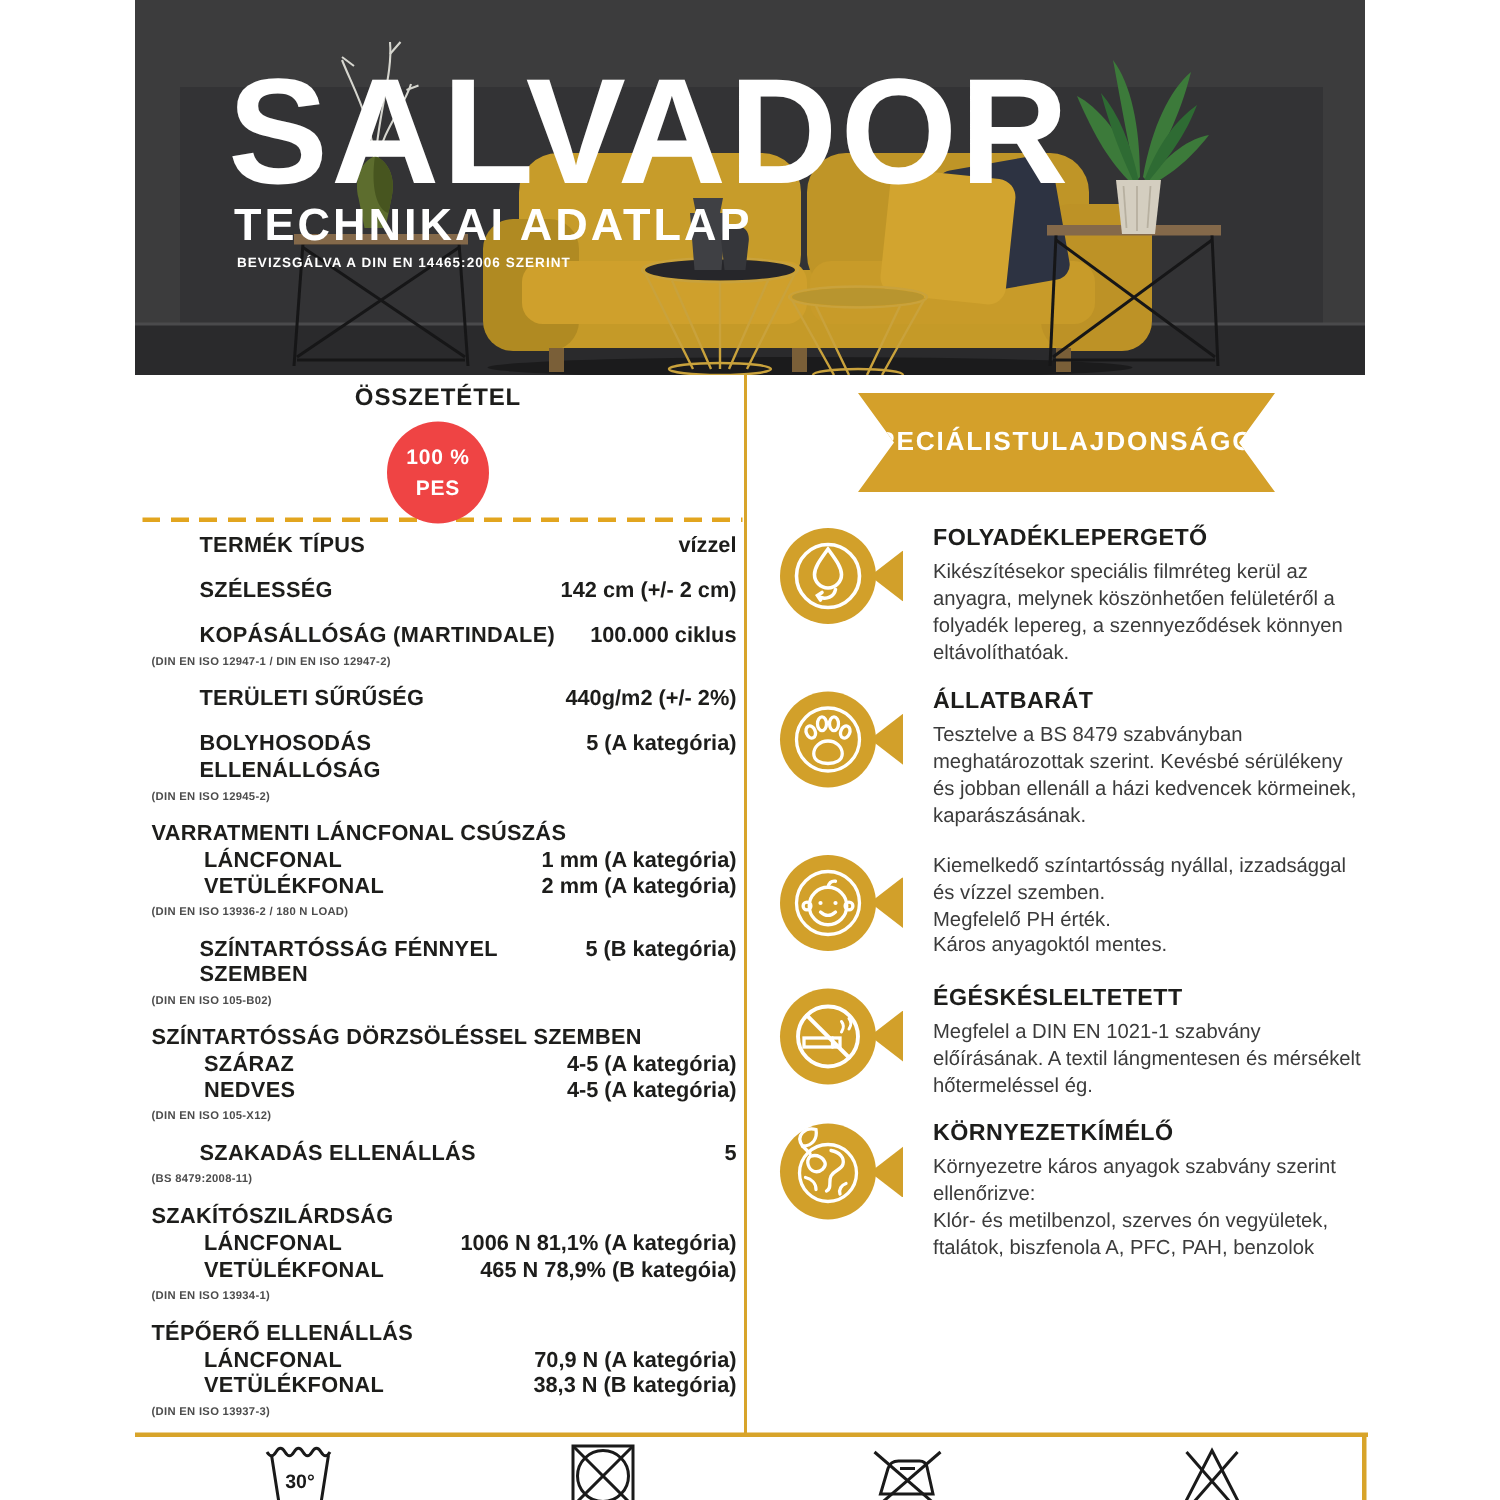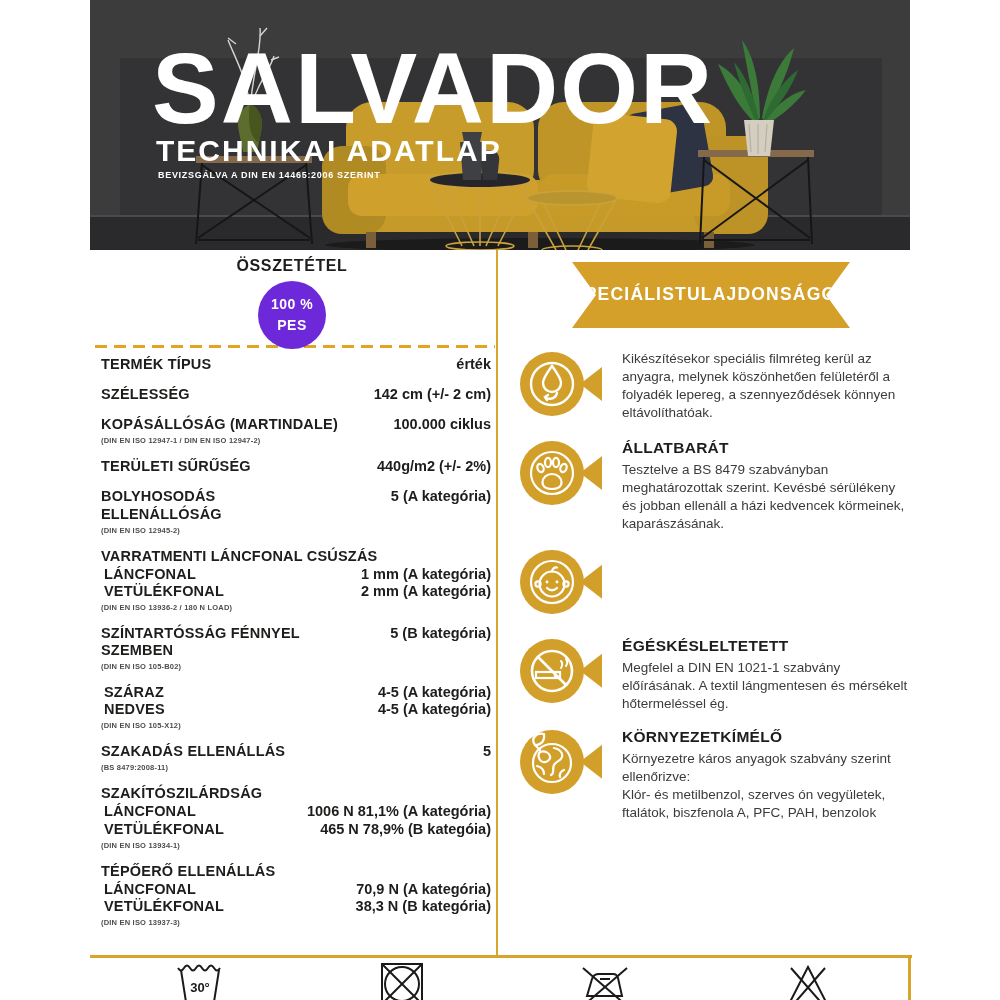--- a/index.html
+++ b/index.html
@@ -19,28 +19,28 @@
   .divider-v{position:absolute;left:496px;top:250px;width:2px;height:707px;background:#D8A42A;}
   .dash-line{position:absolute;left:95px;top:345px;width:400px;height:3px;
              background:repeating-linear-gradient(90deg,#E2A51F 0 12px,transparent 12px 19px);}
   .bottom-rule{position:absolute;left:90px;top:955px;width:822px;height:3px;background:#D8A42A;}
   .right-rule{position:absolute;left:908px;top:958px;width:3px;height:42px;background:#D8A42A;}
 
   
   .comp-heading{position:absolute;left:130px;top:257px;width:324px;text-align:center;
                 font-size:16px;font-weight:800;letter-spacing:.6px;}
   .comp-badge{position:absolute;left:258px;top:281px;width:68px;height:68px;border-radius:50%;
-              background:#6d28d9;color:#fff;font-weight:800;font-size:14px;display:flex;
+              background:#ef4444;color:#fff;font-weight:800;font-size:14px;display:flex;
               flex-direction:column;align-items:center;justify-content:center;line-height:1.5;letter-spacing:.5px;}
 
   
   .specs{position:absolute;left:101px;top:356px;width:390px;}
   .spec{margin-bottom:13px;}
   .spec-row{display:flex;justify-content:space-between;align-items:flex-start;}
-  .spec-label{font-size:14.5px;font-weight:800;letter-spacing:.2px;line-height:1.18;white-space:pre-line;}
+  .spec-label{font-size:14.5px;font-weight:800;letter-spacing:.2px;line-height:1.18;white-space:pre-line;margin-left:32px;}
   .spec-value{font-size:14.5px;font-weight:800;text-align:right;line-height:1.18;white-space:nowrap;}
   .spec-sub{font-size:7.5px;font-weight:600;color:#4c4c4c;letter-spacing:.2px;margin-top:3px;}
   .group-header{font-size:14.5px;font-weight:800;letter-spacing:.2px;margin-bottom:2px;}
   .subrow{display:flex;justify-content:space-between;align-items:flex-start;padding-left:3px;}
 
   
   .ribbon{position:absolute;left:572px;top:262px;width:278px;height:66px;background:#D4A02A;
           clip-path:polygon(0 0,100% 0,calc(100% - 24px) 50%,100% 100%,0 100%,24px 50%);
           display:flex;flex-direction:row;align-items:center;justify-content:center;
           color:#fff;font-weight:800;font-size:17.5px;letter-spacing:1.2px;line-height:1.55;}
@@ -159,21 +159,21 @@
   <div class="comp-badge">
     <span>100 %</span>
     <span>PES</span>
   </div>
 
   <div class="specs">
 
     <div class="spec">
       <div class="spec-row">
         <div class="spec-label">TERMÉK TÍPUS</div>
-        <div class="spec-value">érték</div>
+        <div class="spec-value">vízzel</div>
       </div>
     </div>
 
     <div class="spec">
       <div class="spec-row">
         <div class="spec-label">SZÉLESSÉG</div>
         <div class="spec-value">142 cm (+/- 2 cm)</div>
       </div>
     </div>
 
@@ -217,20 +217,21 @@
     <div class="spec">
       <div class="spec-row">
         <div class="spec-label">SZÍNTARTÓSSÁG FÉNNYEL
 SZEMBEN</div>
         <div class="spec-value">5 (B kategória)</div>
       </div>
       <div class="spec-sub">(DIN EN ISO 105-B02)</div>
     </div>
 
     <div class="spec">
+      <div class="group-header">SZÍNTARTÓSSÁG DÖRZSÖLÉSSEL SZEMBEN</div>
       <div class="subrow">
         <div class="spec-label">SZÁRAZ</div>
         <div class="spec-value">4-5 (A kategória)</div>
       </div>
       <div class="subrow">
         <div class="spec-label">NEDVES</div>
         <div class="spec-value">4-5 (A kategória)</div>
       </div>
       <div class="spec-sub">(DIN EN ISO 105-X12)</div>
     </div>
@@ -284,20 +285,21 @@
           <svg width="64" height="64" viewBox="0 0 64 64" fill="none" stroke="#fff" stroke-width="2.4" stroke-linecap="round">
             <circle cx="32" cy="32" r="21"></circle>
             <path d="M32 14 C27 21 23 26 23 31 a9 9 0 0 0 18 0 C41 26 37 21 32 14 Z"></path>
             <path d="M37 41 c-1 5 -6 7 -11 5"></path>
             <path d="M28 43 l-3 2 2 3"></path>
           </svg>
         </div>
         <div class="badge-tail"></div>
       </div>
       <div class="f-text">
+        <div class="f-title">FOLYADÉKLEPERGETŐ</div>
         <div class="f-body">Kikészítésekor speciális filmréteg kerül az anyagra, melynek köszönhetően felületéről a folyadék lepereg, a szennyeződések könnyen eltávolíthatóak.</div>
       </div>
     </div>
 
     <div class="feature">
       <div class="badge-wrap">
         <div class="badge">
           <svg width="64" height="64" viewBox="0 0 64 64" fill="none" stroke="#fff" stroke-width="2.2" stroke-linecap="round">
             <circle cx="32" cy="32" r="21"></circle>
             <path d="M32 33 c5.5 0 9.5 4 9.5 8.5 S37 48 32 48 s-9.5 -2 -9.5 -6.5 S26.5 33 32 33 z"></path>
@@ -325,20 +327,23 @@
               <circle cx="46" cy="34" r="2.6"></circle>
             <circle cx="27" cy="32" r="1.4" fill="#fff" stroke="none"></circle>
             <circle cx="37" cy="32" r="1.4" fill="#fff" stroke="none"></circle>
             <path d="M27 38 q5 4.5 10 0"></path>
             <path d="M32 21.5 q1 -4.5 5 -4"></path>
           </svg>
         </div>
         <div class="badge-tail"></div>
       </div>
       <div class="f-text">
+        <div class="f-body">Kiemelkedő színtartósság nyállal, izzadsággal és vízzel szemben.
+Megfelelő PH érték.
+Káros anyagoktól mentes.</div>
       </div>
     </div>
 
     <div class="feature">
       <div class="badge-wrap">
         <div class="badge">
           <svg width="64" height="64" viewBox="0 0 64 64" fill="none" stroke="#fff" stroke-width="2.6" stroke-linecap="round">
             <circle cx="32" cy="32" r="20"></circle>
             <rect x="16" y="33" width="24" height="6" stroke-width="2.2"></rect>
             <line x1="35" y1="33" x2="35" y2="39" stroke-width="2.2"></line>

